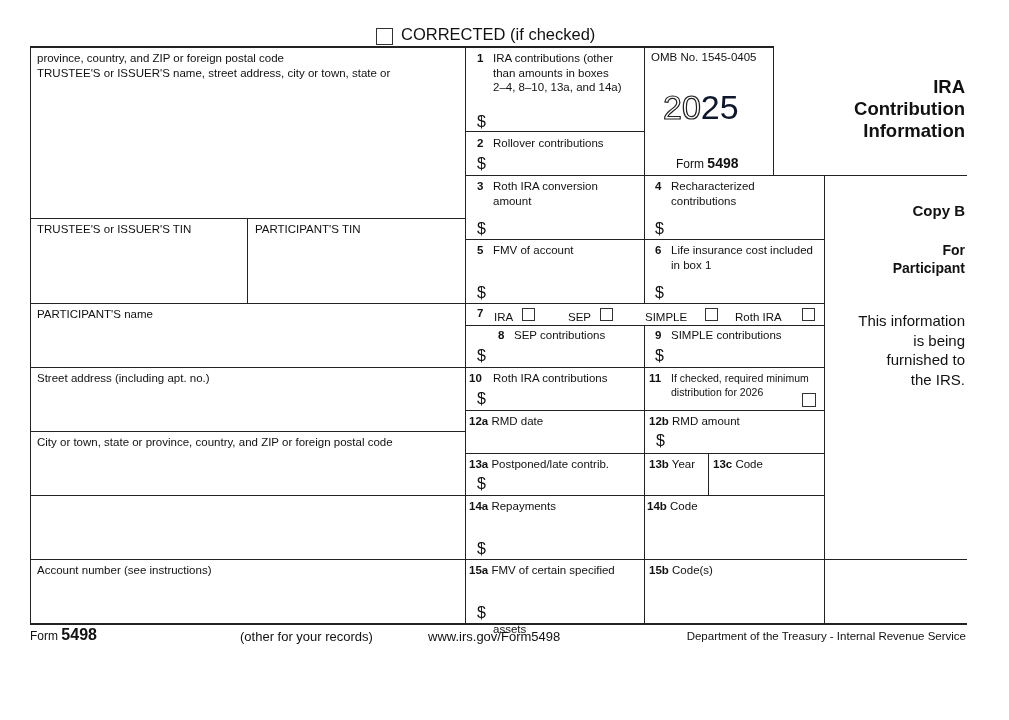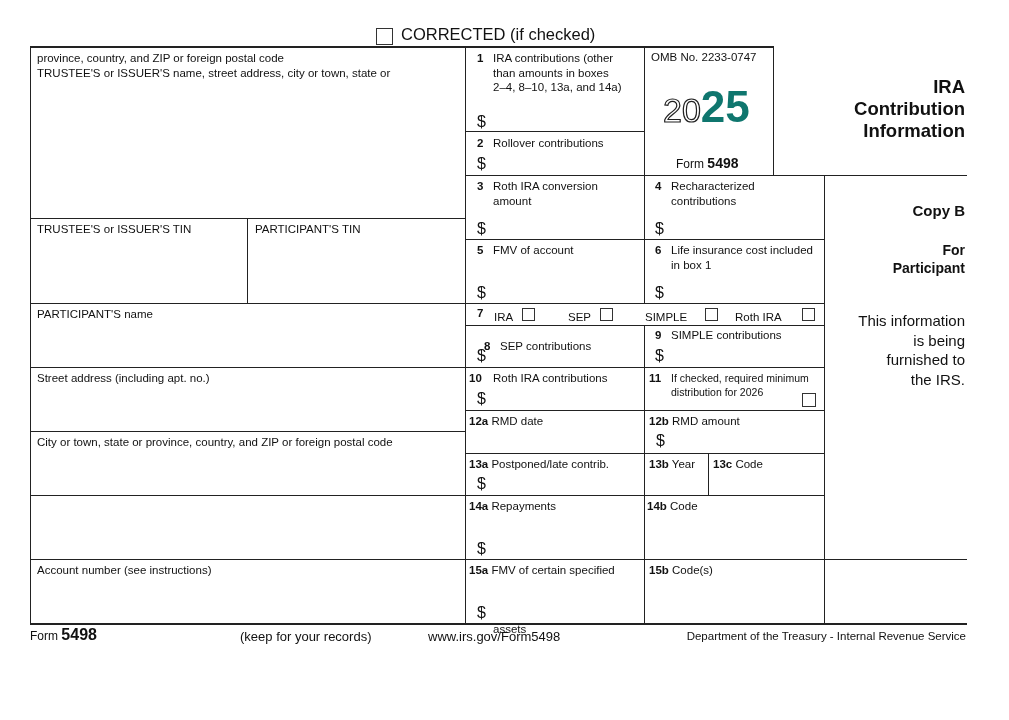--- a/index.html
+++ b/index.html
@@ -9,21 +9,21 @@
     .hl { position: absolute; height: 0; border-top: 1.5px solid #222; }
     .vl { position: absolute; width: 0; border-left: 1.5px solid #222; }
     .thick { border-top-width: 2px !important; }
     .lbl { position: absolute; font-size: 11.5px; line-height: 14.5px; color: #111; }
     .num { font-weight: bold; display: inline-block; min-width: 16px; }
     .dollar { position: absolute; font-size: 16px; color: #111; }
     .cb { position: absolute; width: 13px; height: 13px; border: 1px solid #333; background: #fff; box-sizing: border-box; }
     .right-title { position: absolute; right: 44px; text-align: right; font-weight: bold; }
     .year-outline { font-size: 34px; font-weight: normal; color: #fff;
                     -webkit-text-stroke: 1.2px #222; letter-spacing: 0px; }
-    .year-bold { font-size: 44px; font-weight: bold; color: #0f766e; }
+    .year-bold { font-size: 34px; font-weight: normal; color: #0f172a; }
   </style>
 </head>
 <body>
 
 <div class="cb" style="left:376px; top:28px; width:17px; height:17px;"></div>
 <div class="abs" style="left:401px; top:25px; font-size:16.5px;">CORRECTED (if checked)</div>
 
 <div class="right-title" style="top:76px; font-size:18.5px; line-height:22px;">
   <div>IRA</div>
   <div>Contribution</div>
@@ -96,21 +96,21 @@
   <div style="padding-left:16px;">than amounts in boxes</div>
   <div style="padding-left:16px;">2–4, 8–10, 13a, and 14a)</div>
 </div>
 <div class="dollar" style="left:477px; top:113px;">$</div>
 
 <div class="lbl" style="left:477px; top:136px;">
   <span class="num">2</span><span>Rollover contributions</span>
 </div>
 <div class="dollar" style="left:477px; top:155px;">$</div>
 
-<div class="lbl" style="left:651px; top:50px;">OMB No. 2233-0747</div>
+<div class="lbl" style="left:651px; top:50px;">OMB No. 1545-0405</div>
 <div class="abs" style="left:663px; top:88px; line-height:38px;">
   <span class="year-outline">20</span><span class="year-bold">25</span>
 </div>
 <div class="abs" style="left:676px; top:155px; font-size:12px;">
   <span>Form</span>
   <span style="font-weight:bold; font-size:14px;">5498</span>
 </div>
 
 <div class="lbl" style="left:477px; top:179px;">
   <div><span class="num">3</span><span>Roth IRA conversion</span></div>
@@ -138,21 +138,21 @@
 <div class="lbl" style="left:477px; top:306px; font-weight:bold;">7</div>
 <div class="lbl" style="left:494px; top:310px;">IRA</div>
 <div class="cb" style="left:522px; top:308px;"></div>
 <div class="lbl" style="left:568px; top:310px;">SEP</div>
 <div class="cb" style="left:600px; top:308px;"></div>
 <div class="lbl" style="left:645px; top:310px;">SIMPLE</div>
 <div class="cb" style="left:705px; top:308px;"></div>
 <div class="lbl" style="left:735px; top:310px;">Roth IRA</div>
 <div class="cb" style="left:802px; top:308px;"></div>
 
-<div class="lbl" style="left:484px; top:328px;margin-top:11px;">
+<div class="lbl" style="left:498px; top:328px;">
   <span class="num">8</span><span>SEP contributions</span>
 </div>
 <div class="dollar" style="left:477px; top:347px;">$</div>
 
 <div class="lbl" style="left:655px; top:328px;">
   <span class="num">9</span><span>SIMPLE contributions</span>
 </div>
 <div class="dollar" style="left:655px; top:347px;">$</div>
 
 <div class="lbl" style="left:469px; top:371px;">
@@ -199,15 +199,15 @@
 </div>
 <div class="dollar" style="left:477px; top:604px;">$</div>
 <div class="lbl" style="left:649px; top:563px;">
   <b>15b</b> <span>Code(s)</span>
 </div>
 
 <div class="abs" style="left:30px; top:626px; font-size:12px;">
   <span>Form</span>
   <span style="font-weight:bold; font-size:16px;">5498</span>
 </div>
-<div class="abs" style="left:240px; top:629px; font-size:13px;">(keep for your records)</div>
+<div class="abs" style="left:240px; top:629px; font-size:13px;">(other for your records)</div>
 <div class="abs" style="left:428px; top:629px; font-size:13px;">www.irs.gov/Form5498</div>
 <div class="abs" style="right:43px; top:630px; font-size:11.5px;">Department of the Treasury - Internal Revenue Service</div>
 
 </body></html>

